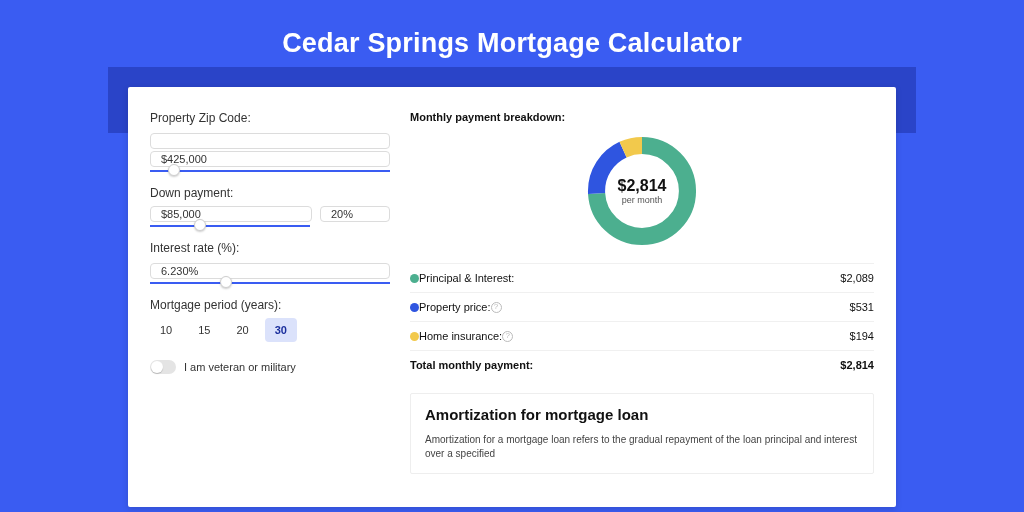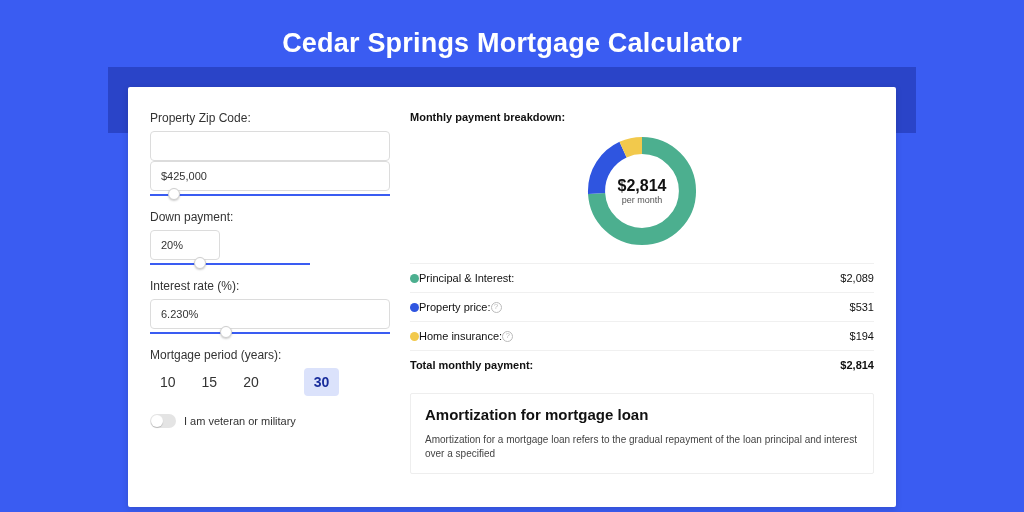--- a/index.html
+++ b/index.html
@@ -42,21 +42,21 @@
   .field-label {
     font-size: 12px;
     color: #333;
     margin-bottom: 6px;
     margin-top: 10px;
     display:block;
   }
   .left .field-label:first-child { margin-top: 0; }
   .text-input {
     width: 100%;
-    height: 30px;
+    height: 16px;
     border: 1px solid #dcdcdc;
     border-radius: 4px;
     font-size: 11px;
     padding: 0 10px;
     color:#333;
     background:#fff;
   }
   .dp-row { display:flex; gap:8px; }
   .dp-row .text-input:last-child { width: 70px; }
 
@@ -65,24 +65,24 @@
     position:absolute; left:0; right:0; top:4px; height:2px; background:#3a5cf2;
   }
   .slider-thumb {
     position:absolute; top:-2px; width:12px; height:12px; background:#fff;
     border:1px solid #cfcfcf; border-radius:50%;
     box-shadow: 0 1px 2px rgba(0,0,0,0.2);
   }
 
   .period-row { display:flex; gap:6px; margin-top:6px; }
   .period-btn {
-    font-size: 14px; padding: 6px 10px; border:none; background:transparent;
+    font-size: 11px; padding: 6px 10px; border:none; background:transparent;
     border-radius:4px; color:#333; cursor:pointer;
   }
-  .period-btn.active { background:#dbe2fb; color:#1a2e9c; font-weight:600;margin-left:29px; }
+  .period-btn.active { background:#dbe2fb; color:#1a2e9c; font-weight:600; }
 
   .toggle-row { display:flex; align-items:center; gap:8px; margin-top:18px; }
   .toggle {
     width:26px; height:14px; background:#e4e4e4; border-radius:8px; position:relative;
   }
   .toggle::after{
     content:""; position:absolute; left:1px; top:1px; width:12px; height:12px;
     background:#fff; border-radius:50%; box-shadow:0 1px 1px rgba(0,0,0,0.2);
   }
   .toggle-label { font-size:11px; color:#333; }
@@ -122,20 +122,21 @@
     <input class="text-input" type="text" value="" style="">
 
     <input class="text-input" type="text" value="$425,000" style="">
     <div class="slider-wrap">
       <div class="slider-track"></div>
       <div class="slider-thumb" style="left:18px;"></div>
     </div>
 
     <label class="field-label">Down payment:</label>
     <div class="dp-row">
+      <input class="text-input" type="text" value="$85,000" style="">
       <input class="text-input" type="text" value="20%" style="">
     </div>
     <div class="slider-wrap" style="width:160px;">
       <div class="slider-track"></div>
       <div class="slider-thumb" style="left:44px;"></div>
     </div>
 
     <label class="field-label">Interest rate (%):</label>
     <input class="text-input" type="text" value="6.230%" style="">
     <div class="slider-wrap">

